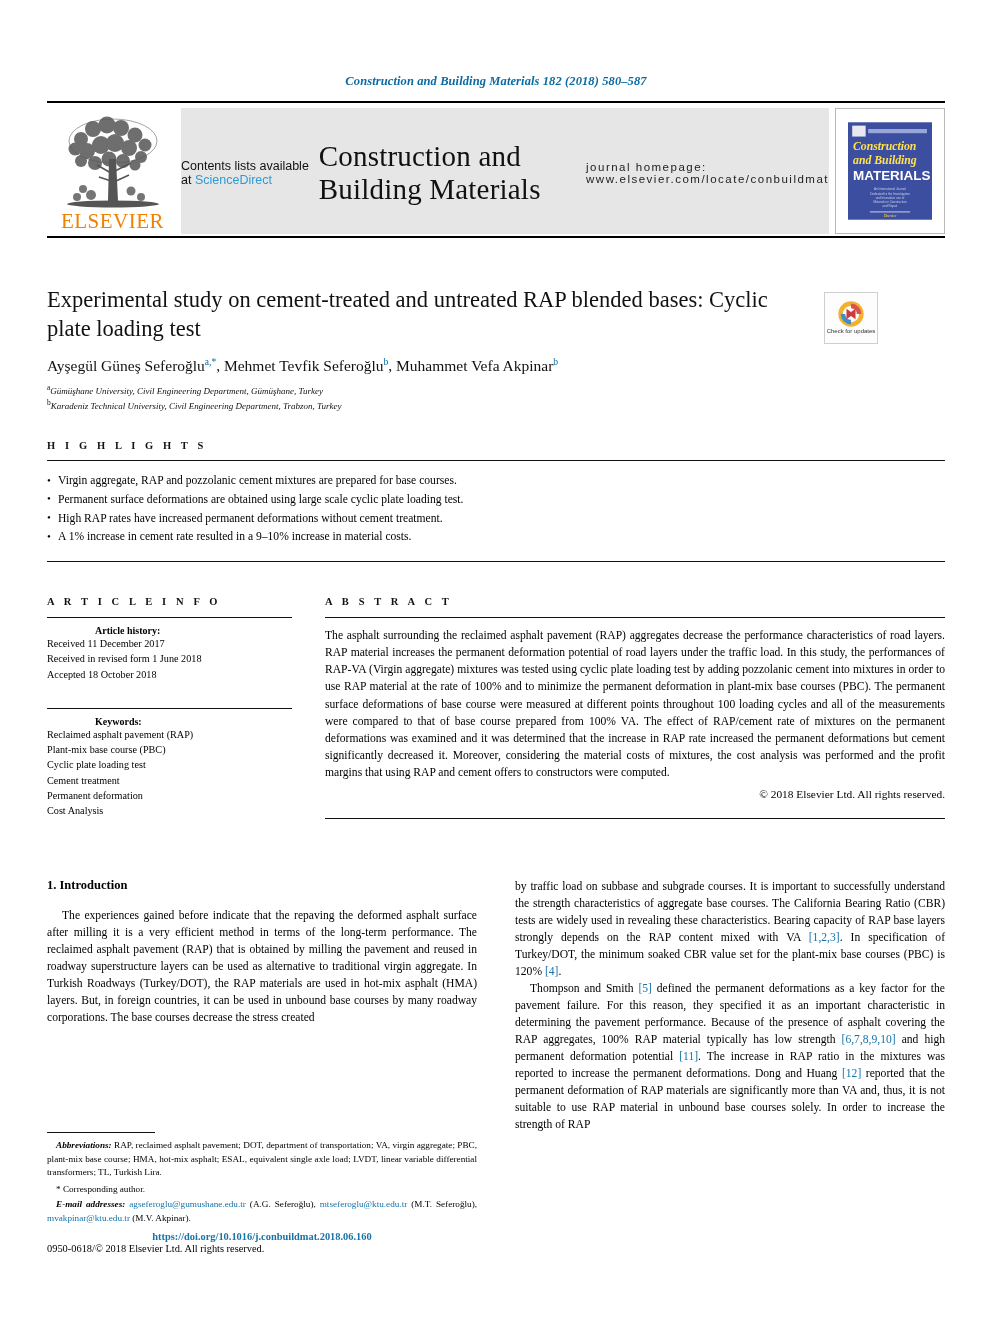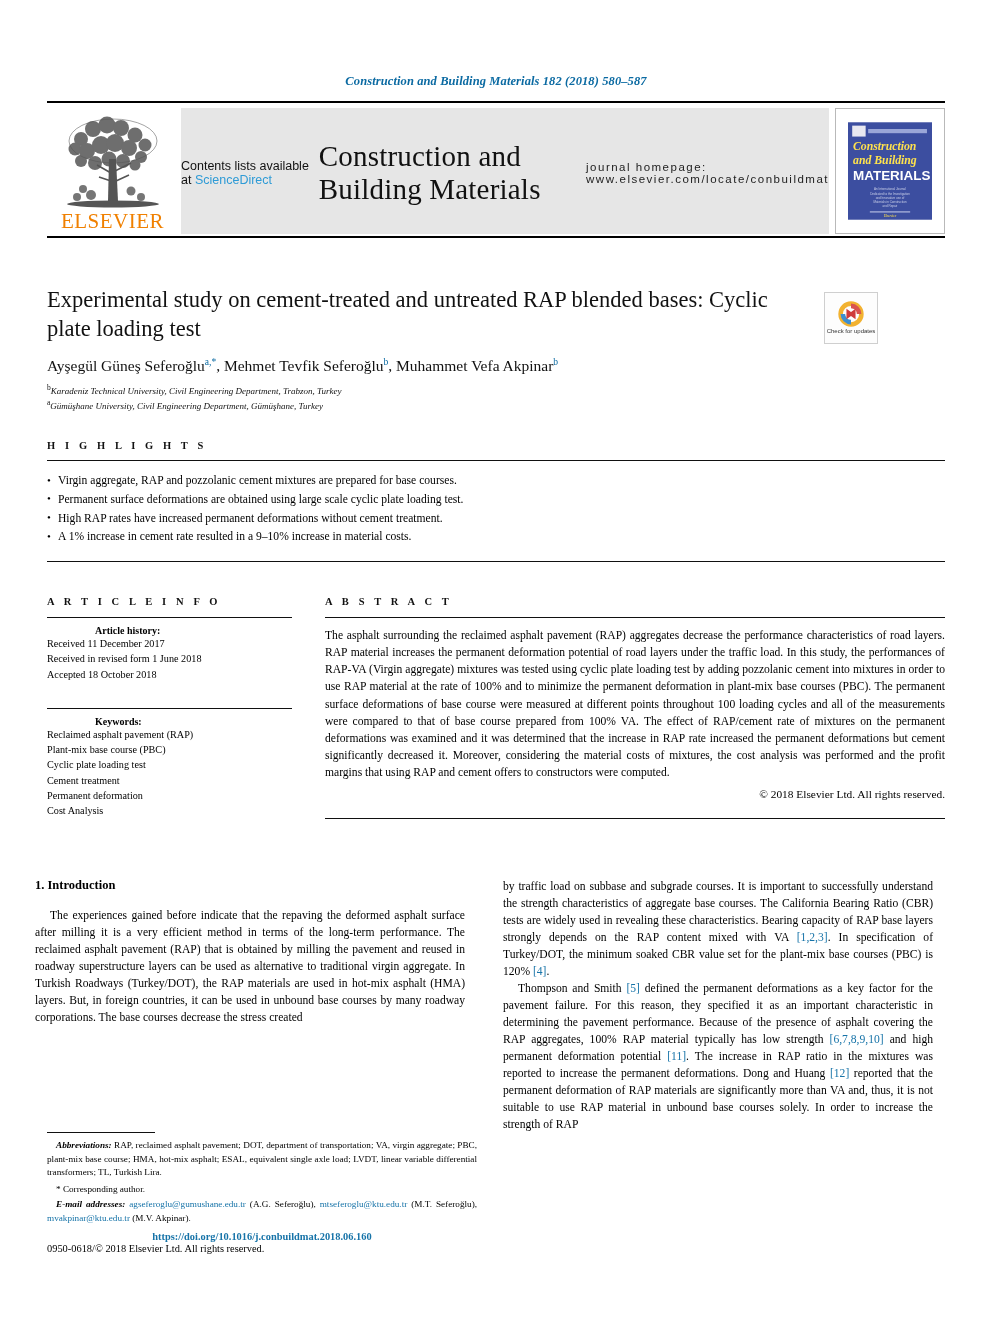--- a/index.html
+++ b/index.html
@@ -259,21 +259,21 @@
   }
   .abs-bottom-rule {
     border-top: 1.6px solid #111;
     margin-top: 18px;
   }
 
   
   .body-cols {
     position: absolute;
     top: 878px;
-    left: 35px;
+    left: 47px;
     width: 898px;
     display: flex;
     gap: 38px;
   }
   .col { width: 430px; }
   .sec-h1 {
     font-size: 12.5px;
     font-weight: bold;
     margin: 0 0 14px 0;
   }
@@ -421,22 +421,22 @@
   </div>
 
   <div class="title-block">
     <h1 class="paper-title">Experimental study on cement-treated and untreated RAP blended bases: Cyclic plate loading test</h1>
     <div class="authors">
       <span>Ayşegül Güneş Seferoğlu</span><sup>a,*</sup>,
       <span>Mehmet Tevfik Seferoğlu</span><sup>b</sup>,
       <span>Muhammet Vefa Akpinar</span><sup>b</sup>
     </div>
     <div class="affil">
+      <div><sup>a</sup><span>Gümüşhane University, Civil Engineering Department, Gümüşhane, Turkey</span></div>
       <div><sup>b</sup><span>Karadeniz Technical University, Civil Engineering Department, Trabzon, Turkey</span></div>
-      <div><sup>a</sup><span>Gümüşhane University, Civil Engineering Department, Gümüşhane, Turkey</span></div>
     </div>
   </div>
 
   <div class="highlights">
     <div class="sec-label">H I G H L I G H T S</div>
     <div class="hl-rule"></div>
     <ul class="hl-list">
       <li>Virgin aggregate, RAP and pozzolanic cement mixtures are prepared for base courses.</li>
       <li>Permanent surface deformations are obtained using large scale cyclic plate loading test.</li>
       <li>High RAP rates have increased permanent deformations without cement treatment.</li>

